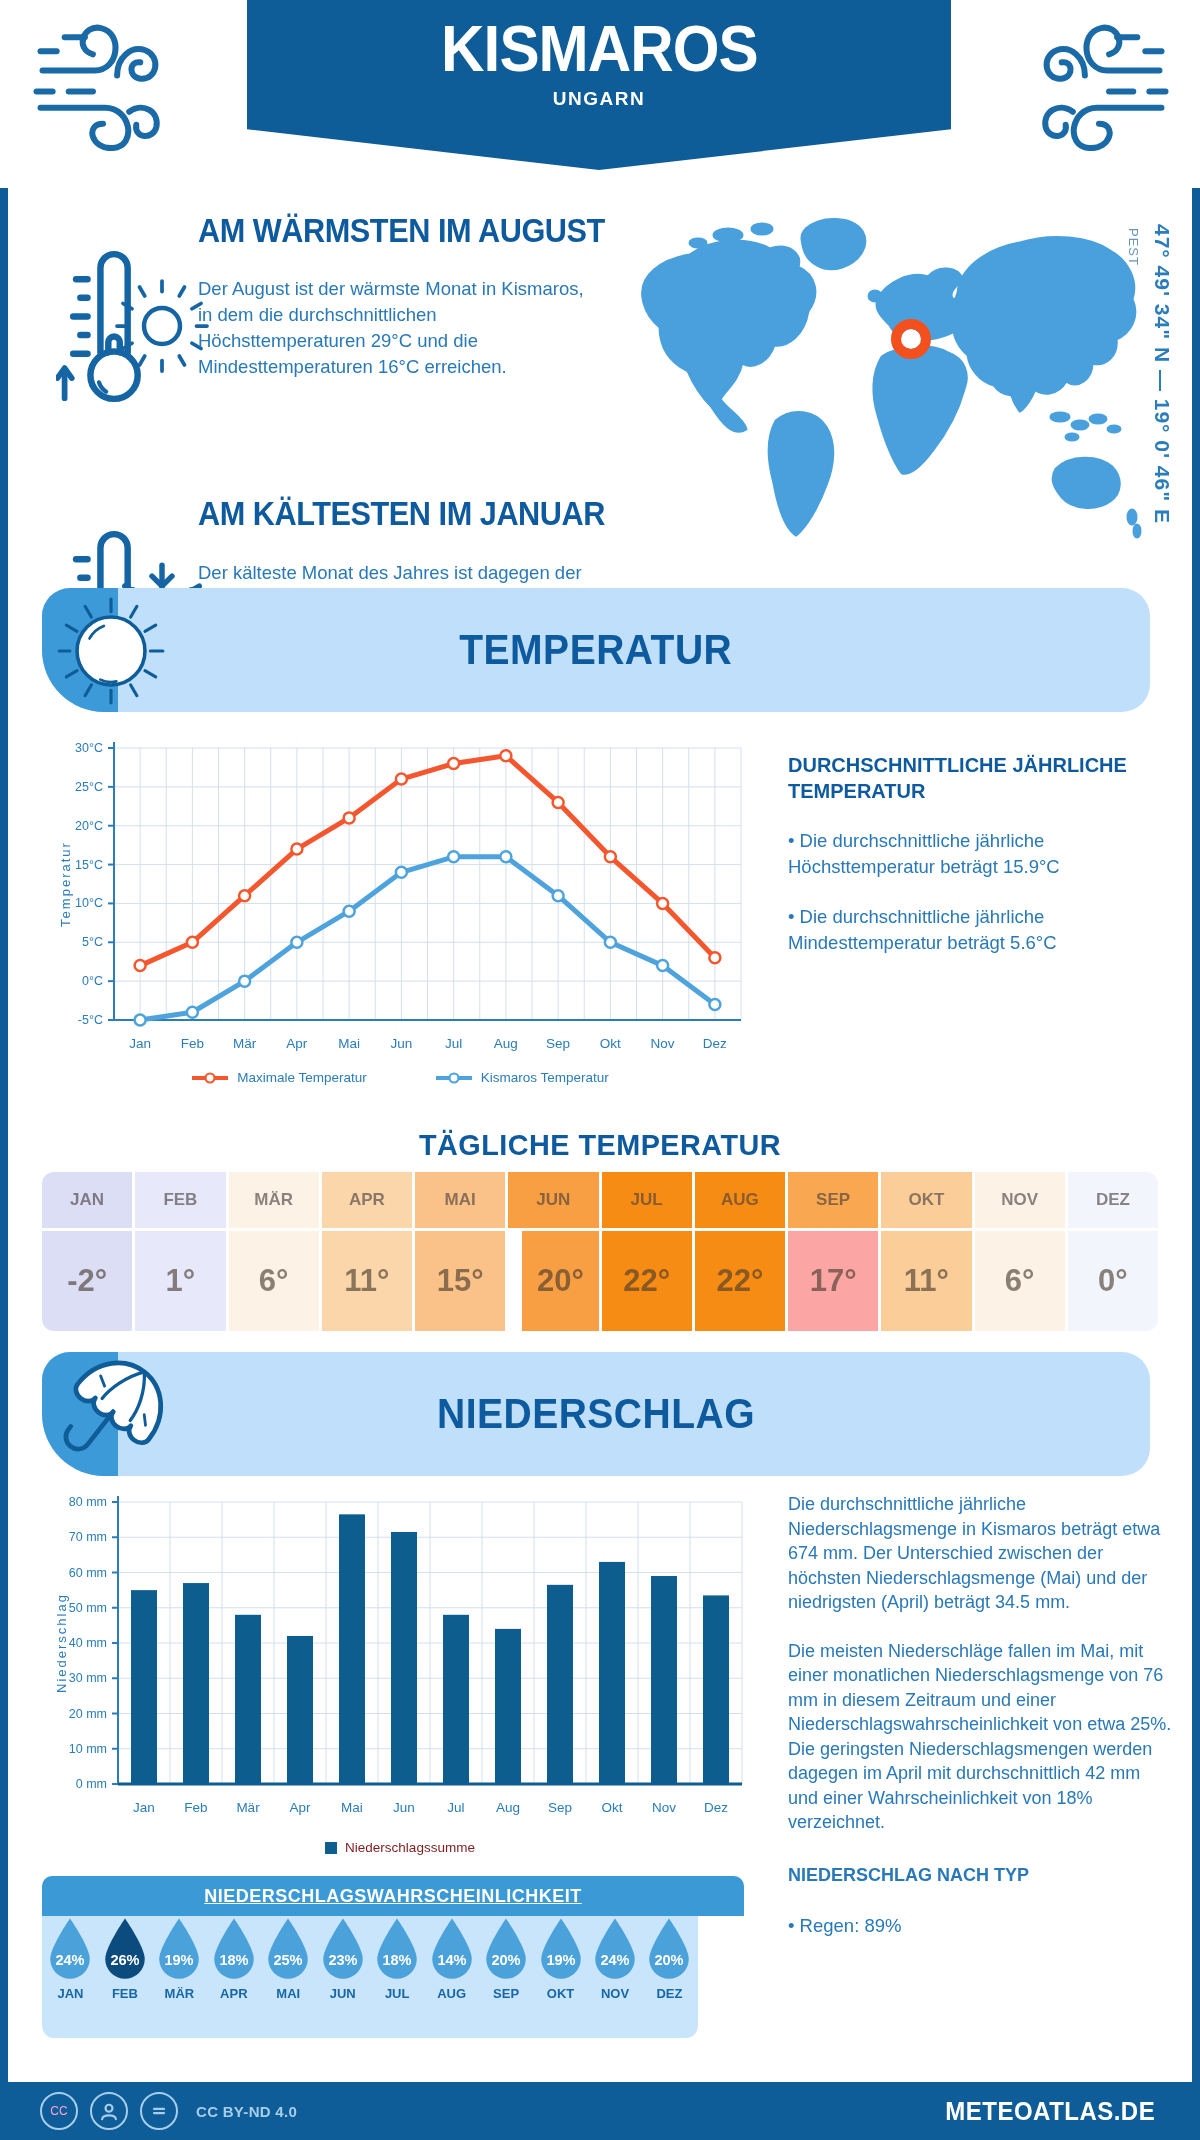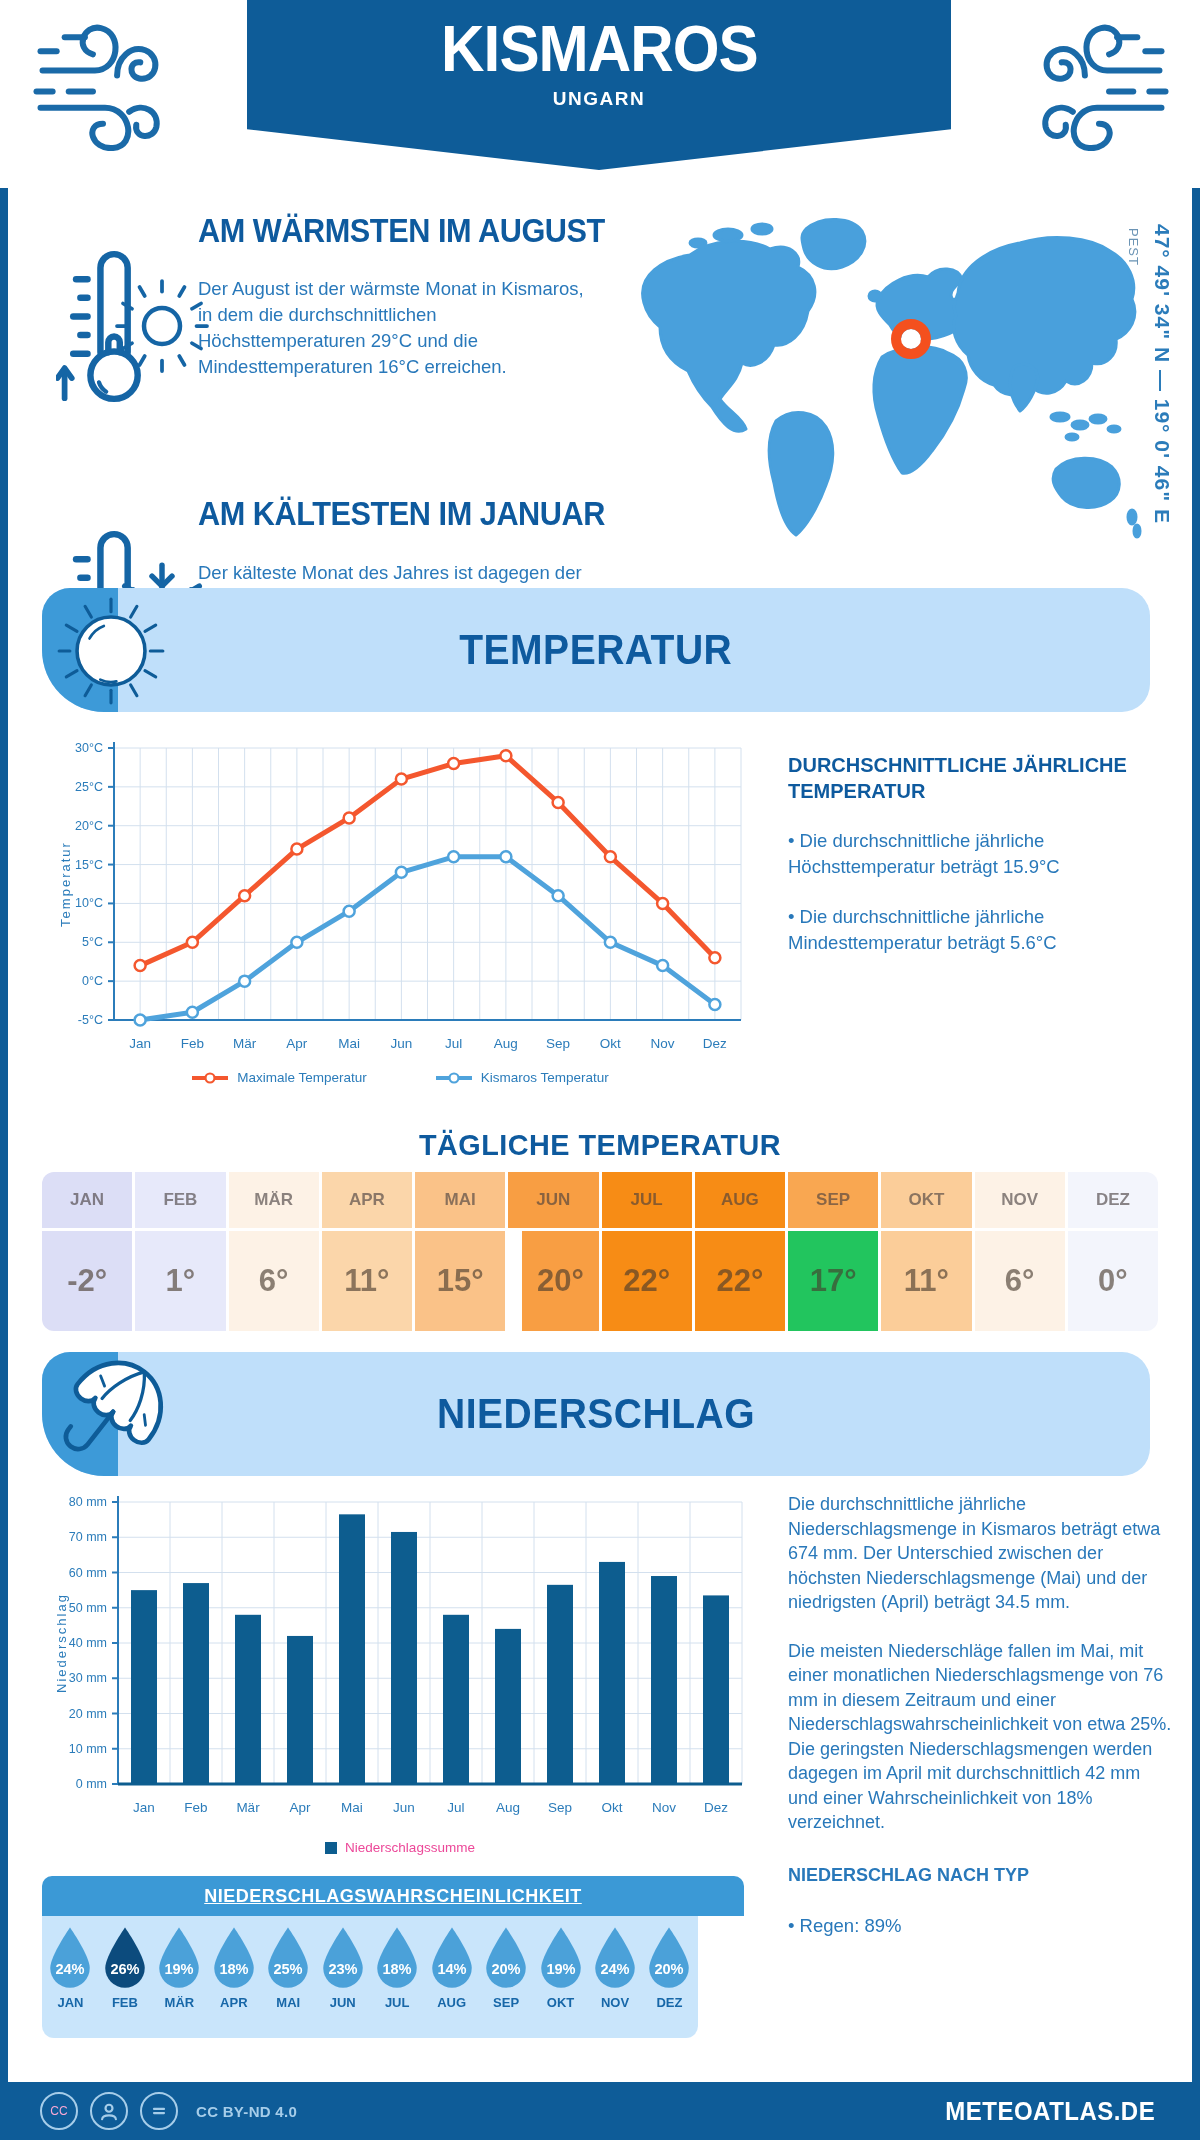--- a/index.html
+++ b/index.html
@@ -49,21 +49,21 @@
     font-size:30px;font-weight:bold;color:#0e5a9e;transform:scaleX(.96);letter-spacing:.5px;}
   #daily-table{position:absolute;left:42px;top:1172px;width:1116px;border-radius:12px;overflow:hidden;
     display:grid;grid-template-columns:repeat(12,1fr);grid-template-rows:56px 100px;gap:3px;background:#fff;}
   .dt-head{display:flex;align-items:center;justify-content:center;font-size:17px;font-weight:bold;color:rgba(70,62,62,.62);}
   .dt-val{display:flex;align-items:center;justify-content:center;font-size:31px;font-weight:bold;color:rgba(70,56,44,.62);}
   
   #prob-title{position:absolute;left:42px;top:1876px;width:702px;height:40px;background:#3b99d6;
     border-radius:10px 10px 0 0;display:flex;align-items:center;justify-content:center;
     color:#fff;font-weight:bold;font-size:18px;letter-spacing:.5px;text-decoration:underline;}
   #prob-area{position:absolute;left:42px;top:1916px;width:656px;height:122px;background:#c9e5fb;
-    border-radius:0 0 12px 12px;display:flex;justify-content:space-evenly;align-items:flex-start;padding-top:9px;box-sizing:border-box;}
+    border-radius:0 0 12px 12px;display:flex;justify-content:space-evenly;align-items:flex-start;box-sizing:border-box;}
   .drop{display:flex;flex-direction:column;align-items:center;width:52px;}
   .drop-label{margin-top:3px;font-size:13px;font-weight:bold;color:#1767a8;}
   
   #footer{position:absolute;left:0;top:2082px;width:1200px;height:58px;background:#0e5c98;
     display:flex;align-items:center;padding:0 40px;box-sizing:border-box;}
   .cc-circle{width:34px;height:34px;border-radius:50%;border:2.5px solid #a6cde9;margin-right:12px;
     display:flex;align-items:center;justify-content:center;color:#f9a8d4;font-weight:normal;font-size:12px;}
   #license-text{color:#a6cde9;font-weight:bold;font-size:15px;margin-left:6px;letter-spacing:.3px;}
   #site-name{margin-left:auto;color:#fff;font-weight:bold;font-size:25px;letter-spacing:.5px;transform:scaleX(.96);}
   svg text{font-family:"Liberation Sans",sans-serif;}
@@ -342,21 +342,21 @@
     <div class="dt-head" style="background: rgb(253, 242, 230);">NOV</div>
     <div class="dt-head" style="background: rgb(243, 245, 252);">DEZ</div>
     <div class="dt-val" style="background: rgb(220, 222, 246);">-2°</div>
     <div class="dt-val" style="background: rgb(231, 233, 250);">1°</div>
     <div class="dt-val" style="background: rgb(253, 242, 230);">6°</div>
     <div class="dt-val" style="background: rgb(251, 214, 170);">11°</div>
     <div class="dt-val" style="background: rgb(250, 194, 136);">15°</div>
     <div class="dt-val" style="background: rgb(248, 158, 67); margin-left: 14px;">20°</div>
     <div class="dt-val" style="background: rgb(247, 140, 21);">22°</div>
     <div class="dt-val" style="background: rgb(247, 140, 21);">22°</div>
-    <div class="dt-val" style="background: #22c55e;">17°</div>
+    <div class="dt-val" style="background: #fca5a5;">17°</div>
     <div class="dt-val" style="background: rgb(251, 205, 153);">11°</div>
     <div class="dt-val" style="background: rgb(253, 242, 230);">6°</div>
     <div class="dt-val" style="background: rgb(243, 245, 252);">0°</div>
   </div>
 
 <div class="section-banner" style="top:1352px;">
   <div class="section-icon-panel"></div>
   <span class="section-title">NIEDERSCHLAG</span>
 </div>
 <svg class="banner-icon" style="left:54px;top:1354px;" width="122" height="142" viewBox="0 0 130 150" fill="none" stroke="#0e5c98" stroke-linecap="round" stroke-linejoin="round">
@@ -433,21 +433,21 @@
     <text x="352" y="330" text-anchor="middle" font-size="13.5" fill="#2b7cba">Jun</text>
     <text x="404" y="330" text-anchor="middle" font-size="13.5" fill="#2b7cba">Jul</text>
     <text x="456" y="330" text-anchor="middle" font-size="13.5" fill="#2b7cba">Aug</text>
     <text x="508" y="330" text-anchor="middle" font-size="13.5" fill="#2b7cba">Sep</text>
     <text x="560" y="330" text-anchor="middle" font-size="13.5" fill="#2b7cba">Okt</text>
     <text x="612" y="330" text-anchor="middle" font-size="13.5" fill="#2b7cba">Nov</text>
     <text x="664" y="330" text-anchor="middle" font-size="13.5" fill="#2b7cba">Dez</text>
     <text x="14" y="161" text-anchor="middle" font-size="13" fill="#2b7cba" letter-spacing="2" transform="rotate(-90 14 161)">Niederschlag</text>
   </svg>
 <div class="legend" style="left:180px;top:1840px;width:440px;" id="precip-legend">
-    <span class="legend-item" style="color: #ec4899;">
+    <span class="legend-item" style="color: #7f1d1d;">
       <span style="display: inline-block; width: 12px; height: 12px; background: rgb(13, 93, 143);"></span>
       <span>Niederschlagssumme</span>
     </span>
   </div>
 
 <div class="abs col-text" style="left:788px;top:1492px;width:386px;">
   <div id="precip-paragraphs">
       <p>Die durchschnittliche jährliche Niederschlagsmenge in Kismaros beträgt etwa 674 mm. Der Unterschied zwischen der höchsten Niederschlagsmenge (Mai) und der niedrigsten (April) beträgt 34.5 mm.</p>
       <p>Die meisten Niederschläge fallen im Mai, mit einer monatlichen Niederschlagsmenge von 76 mm in diesem Zeitraum und einer Niederschlagswahrscheinlichkeit von etwa 25%. Die geringsten Niederschlagsmengen werden dagegen im April mit durchschnittlich 42 mm und einer Wahrscheinlichkeit von 18% verzeichnet.</p>
     </div>

